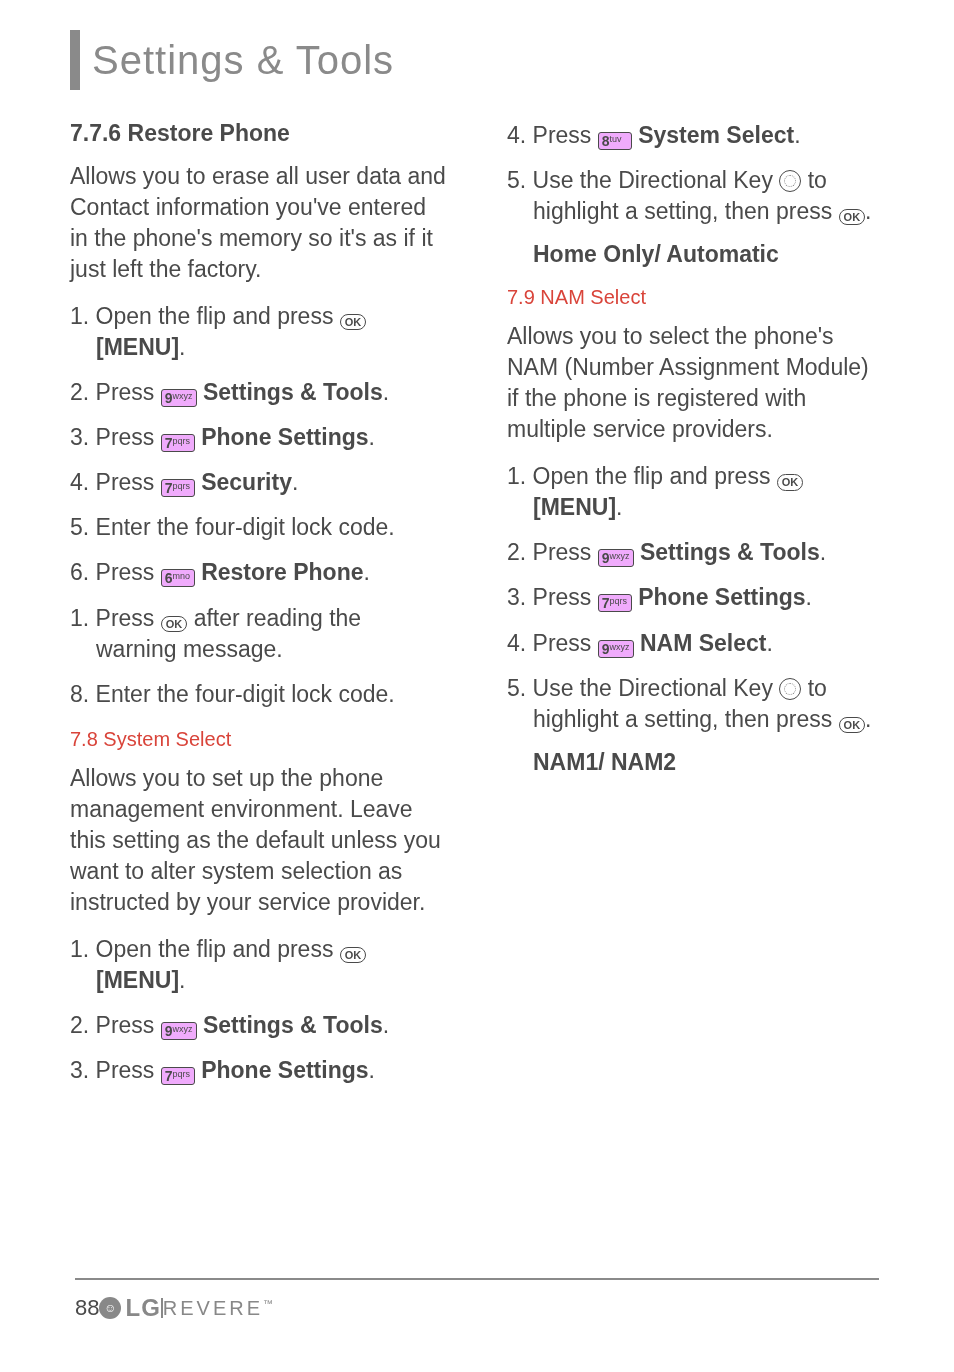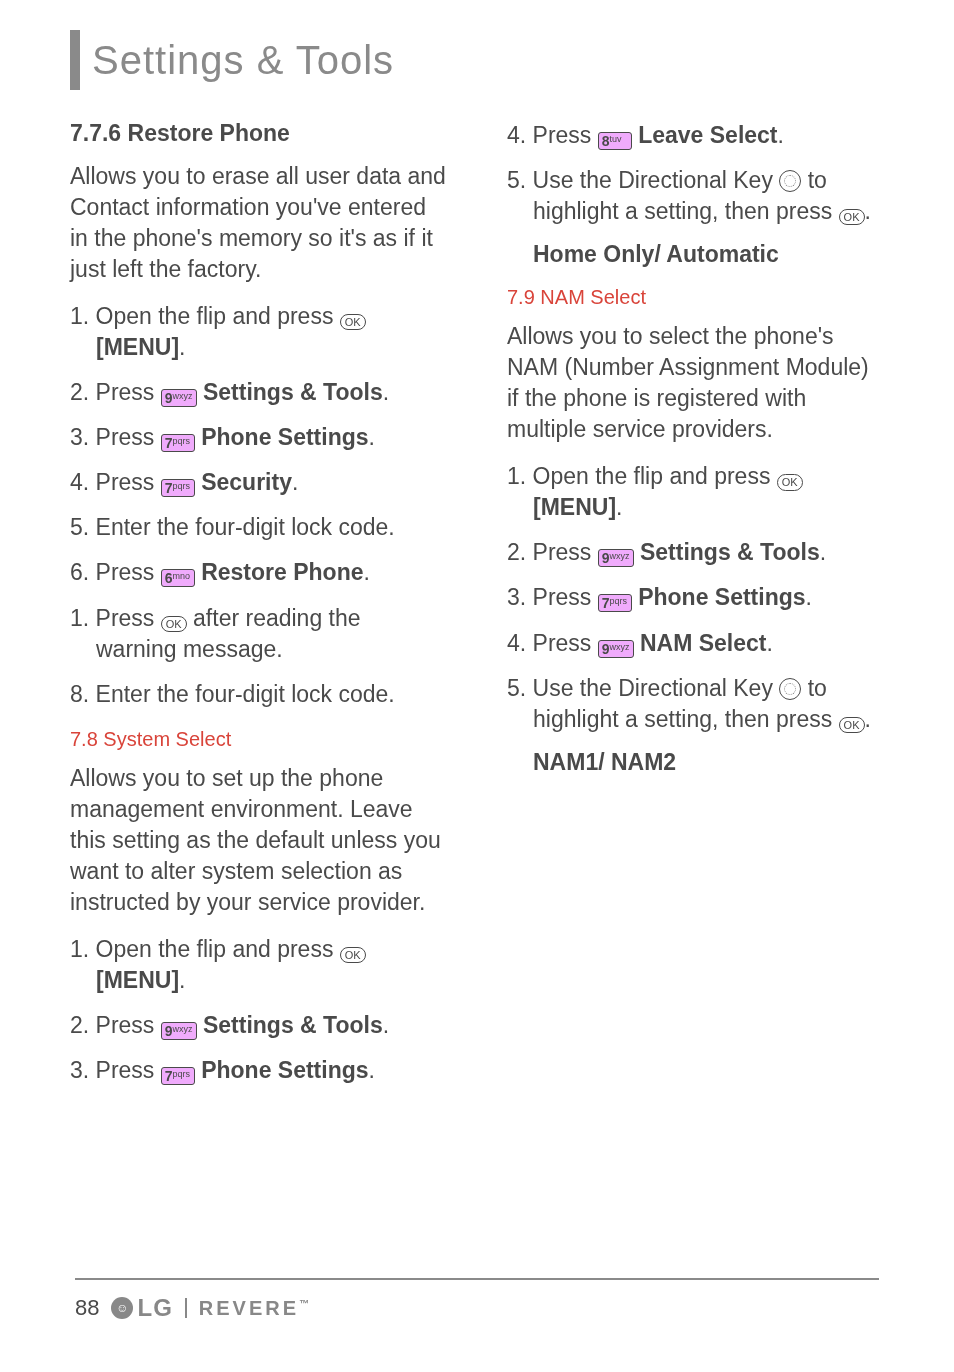--- a/index.html
+++ b/index.html
@@ -79,21 +79,21 @@
     min-width: 34px;
     text-align: left;
   }
   .key-icon sup { font-size: 9px; font-weight: 400; vertical-align: 4px; }
   .ok-icon {
     display: inline-block;
     vertical-align: -2px;
     border: 1.5px solid #4a4a4a;
     border-radius: 9px;
     font-size: 11px;
-    font-weight: 400;
+    font-weight: 700;
     padding: 0 4px;
     text-indent: 0;
     line-height: 1.3;
     color: #4a4a4a;
     background: #fff;
   }
   .dir-icon {
     display: inline-block;
     vertical-align: -4px;
     width: 22px;
@@ -117,21 +117,21 @@
     left: 75px;
     right: 75px;
   }
   .footer-line {
     border-top: 2px solid #8a8a8a;
     margin-bottom: 14px;
   }
   .footer-row {
     display: flex;
     align-items: center;
-    gap: 12px;
+    gap: 0;
   }
   .page-num {
     font-size: 22px;
     color: #4a4a4a;
   }
   .lg-logo {
     display: inline-flex;
     align-items: center;
     gap: 4px;
   }
@@ -149,21 +149,21 @@
     font-size: 24px;
     font-weight: 800;
     color: #888;
     letter-spacing: 1px;
   }
   .divider {
     width: 2px; height: 20px; background: #888;
   }
   .revere {
     font-size: 20px;
-    font-weight: 700;
+    font-weight: 400;
     color: #888;
     letter-spacing: 3px;
     position: relative;
   }
   .revere sup { font-size: 10px; vertical-align: 8px; }
   .option-line {
     font-size: 23px;
     font-weight: 600;
     color: #4a4a4a;
     padding-left: 26px;
@@ -234,21 +234,21 @@
     <div class="step">
       <span>3. Press </span><span class="key-icon"><span>7</span><sup>pqrs</sup></span>
       <span class="bold">Phone Settings</span>.
     </div>
   </div>
 
   <div class="col">
 
     <div class="step">
       <span>4. Press </span><span class="key-icon"><span>8</span><sup>tuv</sup></span>
-      <span class="bold">Leave Select</span>.
+      <span class="bold">System Select</span>.
     </div>
 
     <div class="step">
       <span>5. Use the Directional Key </span><span class="dir-icon"></span><span> to highlight a setting, then press </span><span class="ok-icon">OK</span>.
     </div>
 
     <div class="option-line">Home Only/ Automatic</div>
 
     <div class="section-title">7.9 NAM Select</div>
     <div class="body-para">Allows you to select the phone's NAM (Number Assignment Module) if the phone is registered with multiple service providers.</div>

